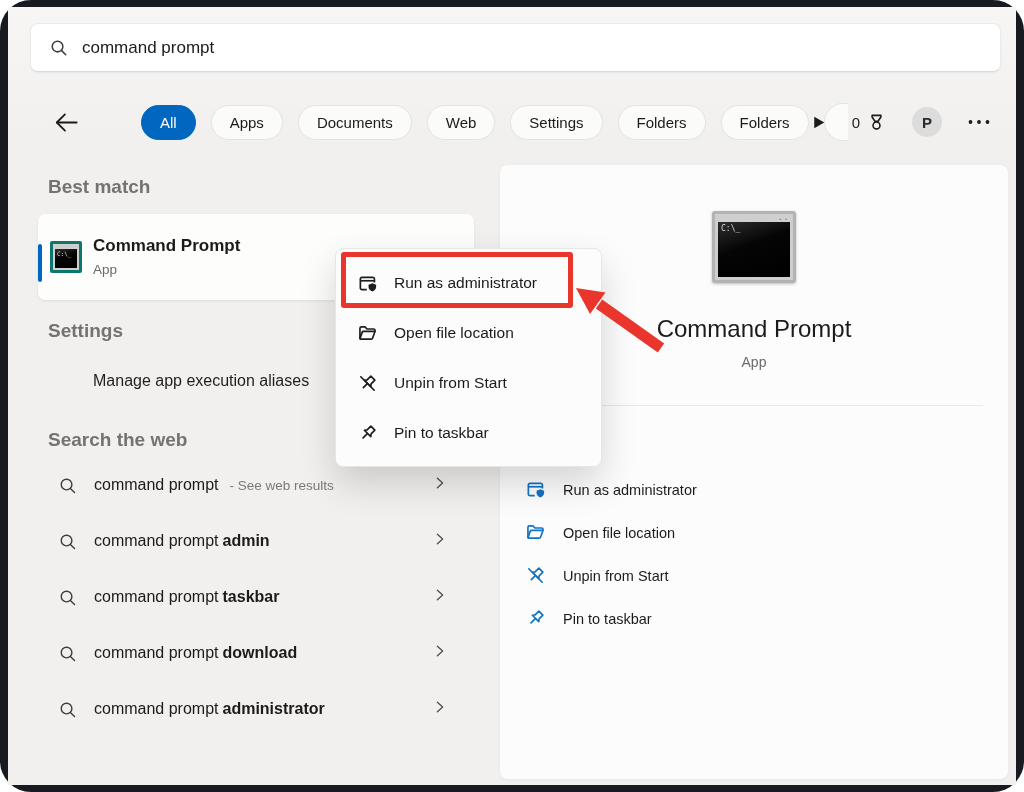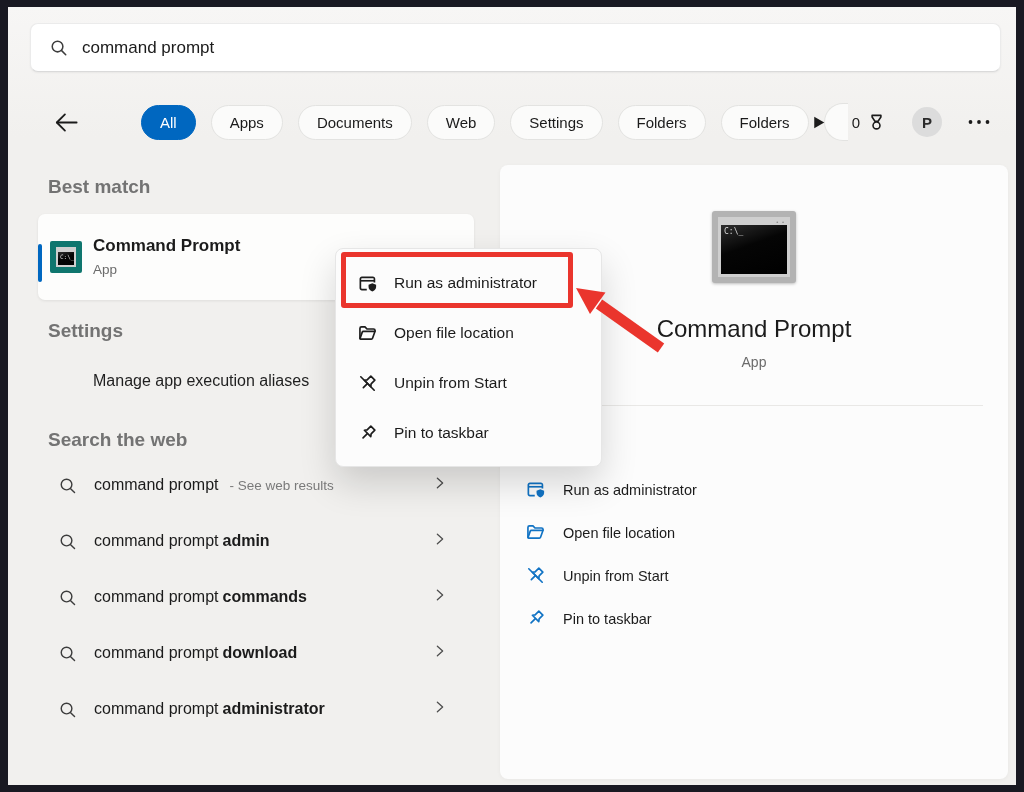--- a/index.html
+++ b/index.html
@@ -1,19 +1,19 @@
 <!DOCTYPE html>
 <html><head>
 <meta charset="utf-8">
 <style>
   * { margin:0; padding:0; box-sizing:border-box; }
   html,body { width:1024px; height:792px; overflow:hidden; }
   body { font-family:"Liberation Sans", sans-serif; color:#1b1b1b; }
 
-  .frame { position:relative; width:1024px; height:792px; background:#191922; }
+  .frame { position:relative; width:1024px; height:792px; background:#191922;border-radius:31px; }
   .inner { position:absolute; left:8px; top:7px; width:1008px; height:778px;
            background:linear-gradient(#f7f6f5, #f1f0ee 130px); }
 
   
   .search-bar { position:absolute; left:30px; top:23px; width:971px; height:49px;
     background:#ffffff; border:1px solid #ebebeb; border-bottom-color:#dadada;
     border-radius:8px; display:flex; align-items:center; padding-left:18px; gap:14px;
     box-shadow:0 1px 2px rgba(0,0,0,0.05); z-index:2; }
   .search-bar .q { font-size:17px; color:#1b1b1b; }
 
@@ -37,21 +37,21 @@
 
   
   .sec-header { position:absolute; font-size:19px; font-weight:700; color:#737373; z-index:2; }
   .best-match-card { position:absolute; left:38px; top:214px; width:436px; height:86px;
     background:#fdfdfc; border-radius:7px; box-shadow:0 1px 3px rgba(0,0,0,0.08); z-index:3; }
   .accent-bar { position:absolute; left:0; top:30px; width:4px; height:38px;
     border-radius:3px; background:#0067c0; }
   .bm-title { position:absolute; left:55px; top:22px; font-size:17px; font-weight:700; }
   .bm-sub { position:absolute; left:55px; top:48px; font-size:13.5px; color:#6b6b6b; }
 
-  .cmd-icon { position:absolute; background:#cfcfcf; border:6px solid #0f766e;
+  .cmd-icon { position:absolute; background:#cfcfcf; border:3px solid #0f766e;
     border-radius:2px; overflow:hidden; }
   .cmd-icon .screen { position:absolute; background:
     linear-gradient(160deg, #2e2e2e 0%, #050505 42%, #000 100%); }
   .cmd-icon .prompt { position:absolute; color:#d8d8d8;
     font-family:"DejaVu Sans Mono", monospace; }
   .cmd-sm { left:12px; top:27px; width:32px; height:32px; }
   .cmd-sm .screen { left:2px; right:2px; top:5px; bottom:2px; }
   .cmd-sm .prompt { left:4px; top:6px; font-size:6px; }
   .cmd-lg { width:84px; height:72px; border-color:#b3b3b3; border-radius:3px;
     box-shadow:0 1px 3px rgba(0,0,0,0.25); }
@@ -207,21 +207,21 @@
         </svg>
       </span>
   </div>
   <div class="suggestion" style="top:588px;">
     <span class="mag">
         <svg width="19" height="19" viewBox="0 0 20 20" fill="none" stroke="#3d3d3d" stroke-width="1.5" stroke-linecap="round">
           <circle cx="9" cy="9" r="5.6"></circle>
           <line x1="13.3" y1="13.3" x2="17.4" y2="17.4"></line>
         </svg>
       </span>
-    <span class="txt"><span>command prompt</span><b>commands</b></span>
+    <span class="txt"><span>command prompt</span><b>taskbar</b></span>
     <span class="chev">
         <svg width="14" height="14" viewBox="0 0 16 16" fill="none" stroke="#4f4f4f" stroke-width="1.5" stroke-linecap="round" stroke-linejoin="round">
           <polyline points="5,2.6 11,8 5,13.4"></polyline>
         </svg>
       </span>
   </div>
   <div class="suggestion" style="top:644px;">
     <span class="mag">
         <svg width="19" height="19" viewBox="0 0 20 20" fill="none" stroke="#3d3d3d" stroke-width="1.5" stroke-linecap="round">
           <circle cx="9" cy="9" r="5.6"></circle>

